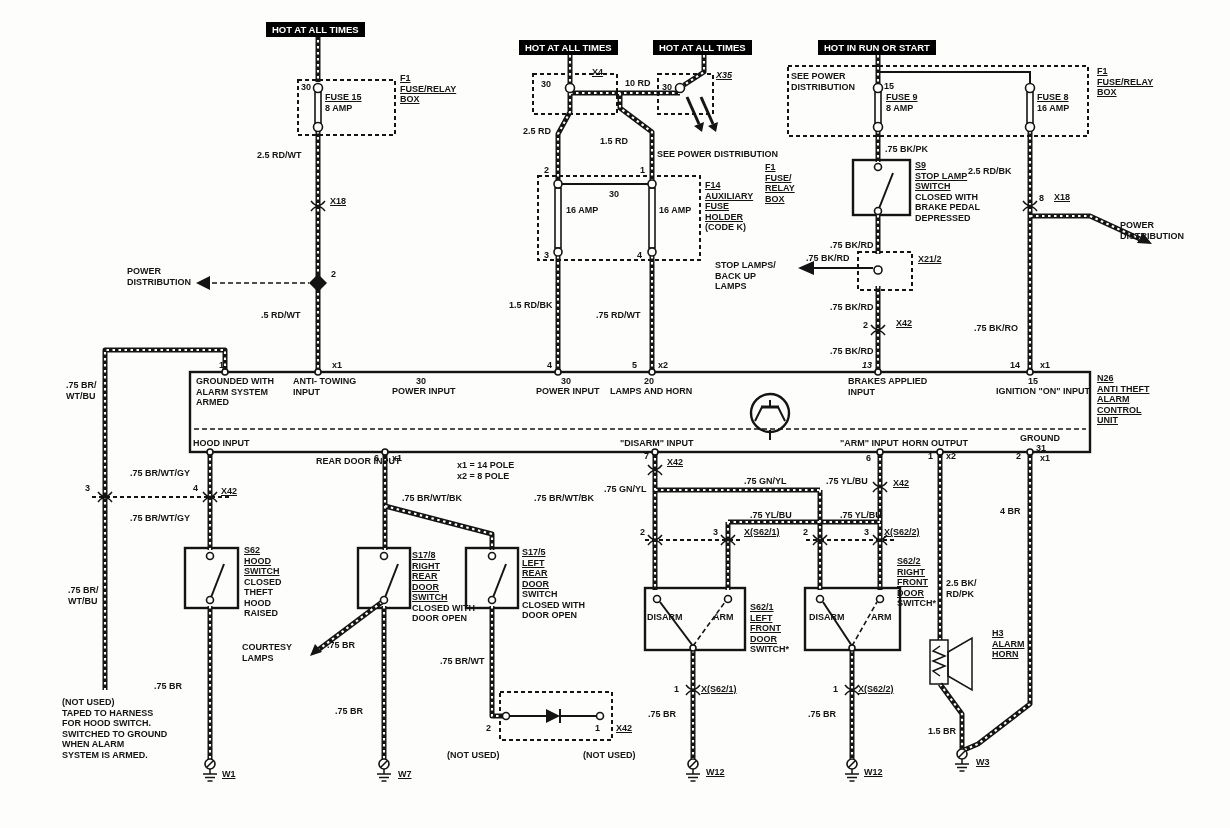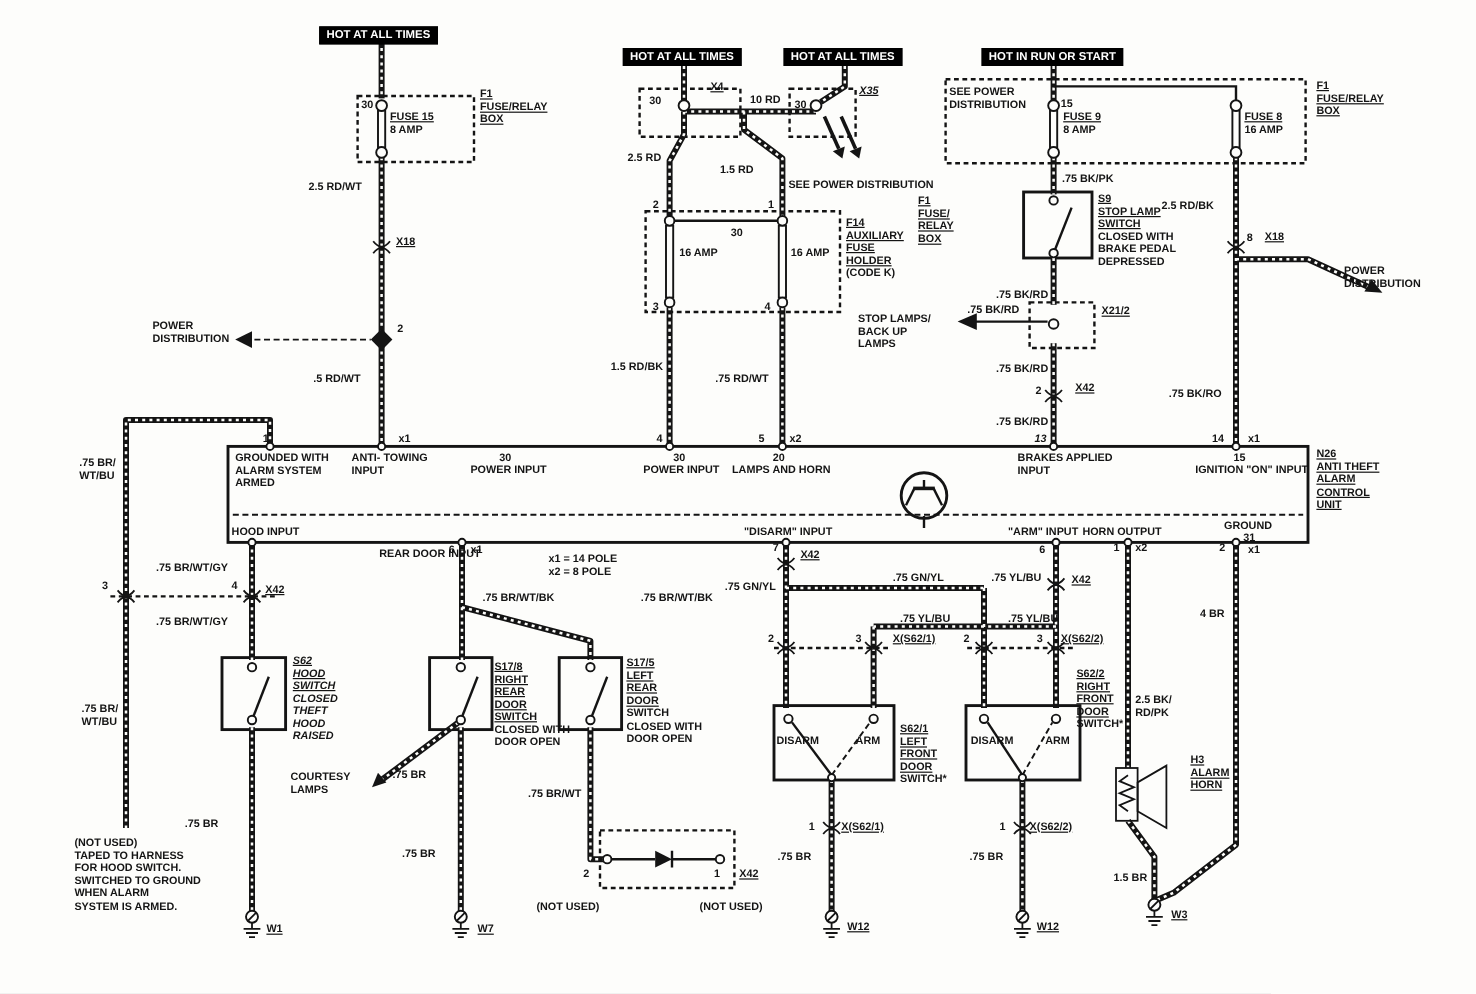--- a/index.html
+++ b/index.html
@@ -571,21 +571,21 @@
       </div>
       <div class="lbl" style="left: 221px; top: 486px;">
         <div class="u">X42</div>
       </div>
       <div class="lbl" style="left: 130px; top: 468px;">
         <div>.75 BR/WT/GY</div>
       </div>
       <div class="lbl" style="left: 130px; top: 513px;">
         <div>.75 BR/WT/GY</div>
       </div>
-      <div class="lbl" style="left: 244px; top: 545px; font-style: italic;">
+      <div class="lbl" style="left: 244px; top: 545px;">
         <div class="u">S62</div>
         <div class="u">HOOD</div>
         <div class="u">SWITCH</div>
         <div>CLOSED</div>
         <div>THEFT</div>
         <div>HOOD</div>
         <div>RAISED</div>
       </div>
       <div class="lbl" style="left: 68px; top: 585px;">
         <div>.75 BR/</div>

